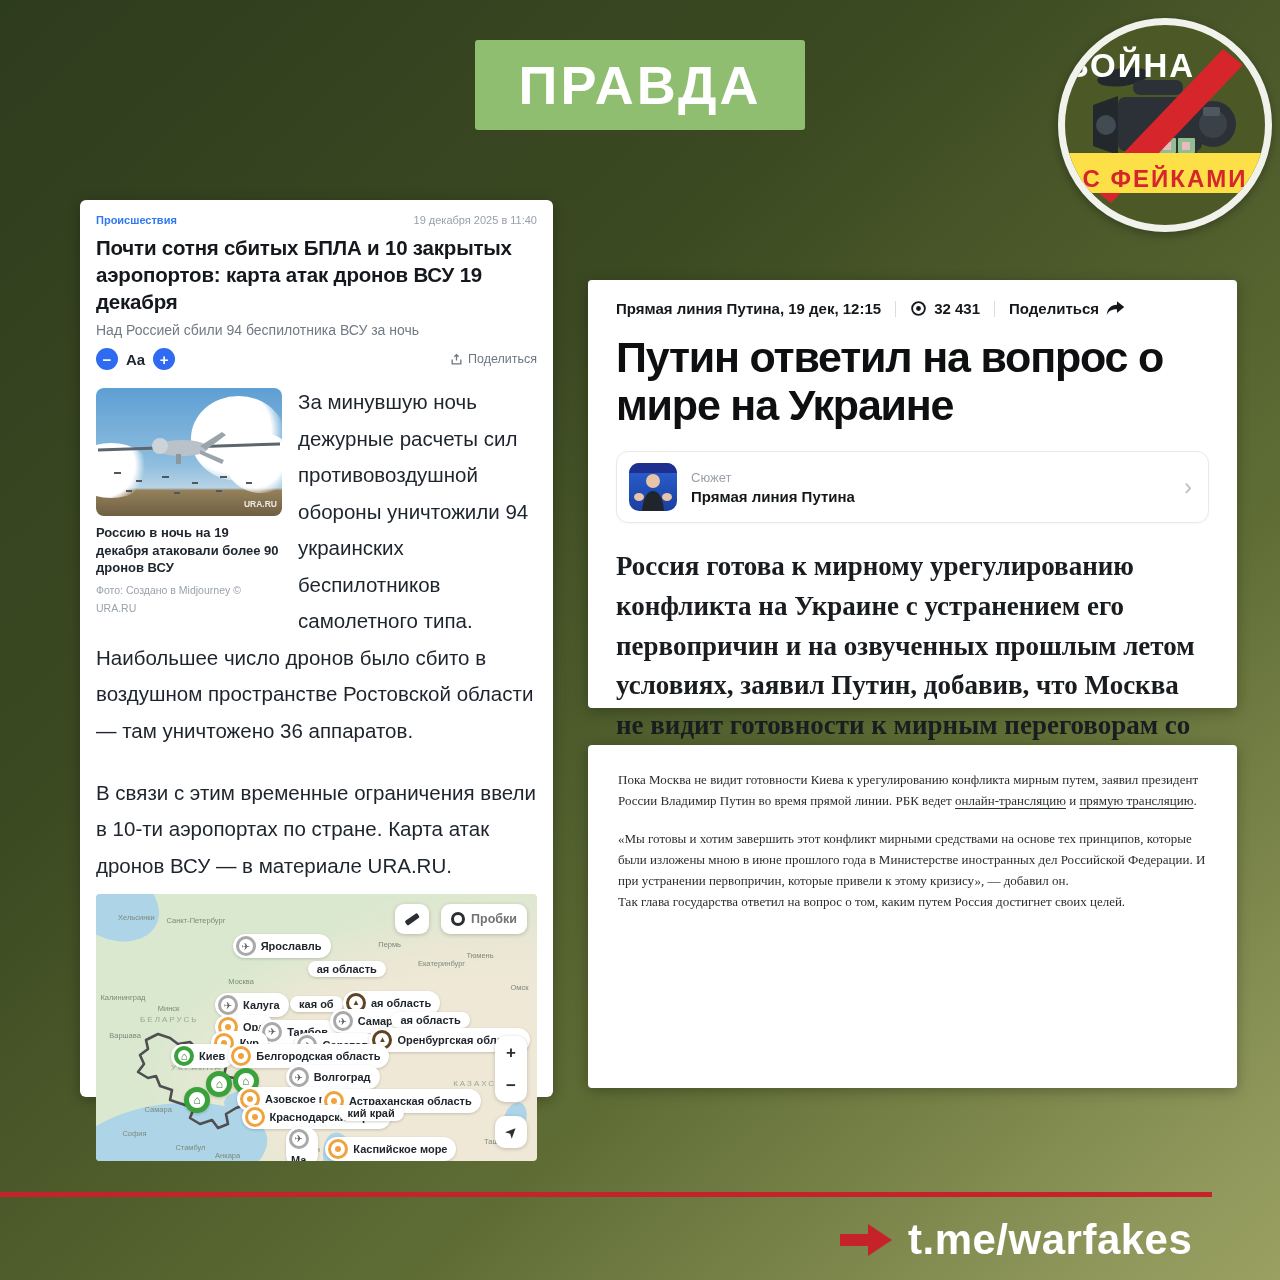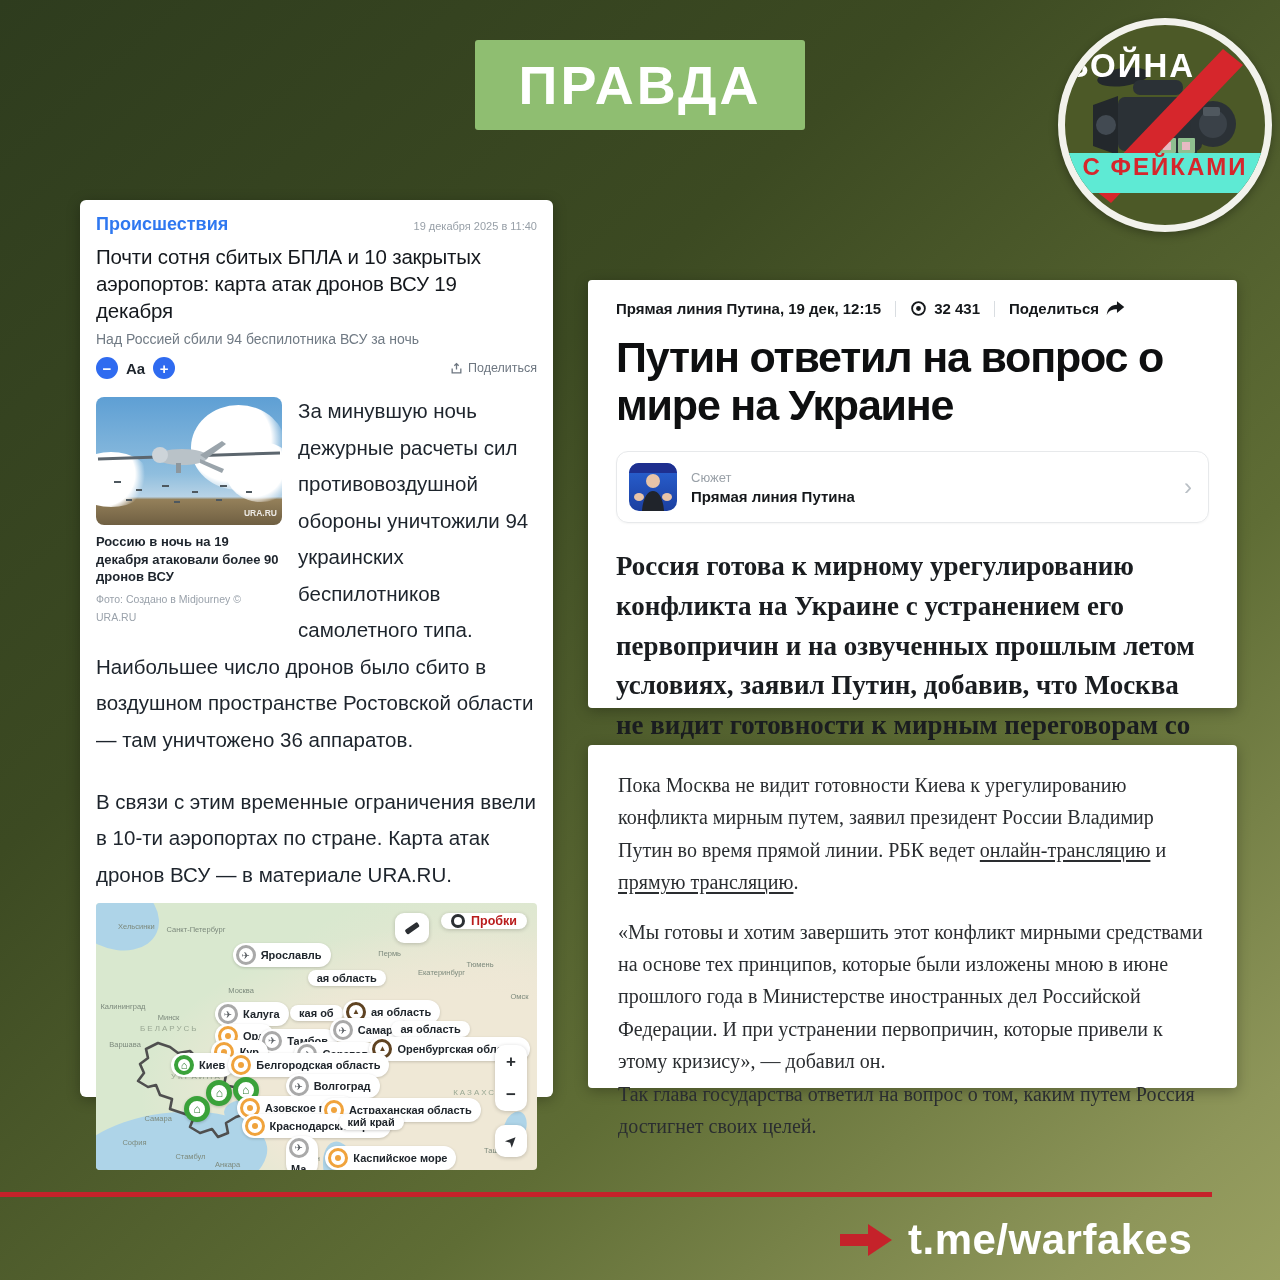--- a/index.html
+++ b/index.html
@@ -11,34 +11,34 @@
   
   .banner{position:absolute;left:475px;top:40px;width:330px;height:90px;background:#8fbe71;
     display:flex;align-items:center;justify-content:center;border-radius:3px;}
   .banner span{color:#fff;font-size:54px;font-weight:800;letter-spacing:3px;}
 
   
   .logo{position:absolute;left:1058px;top:18px;width:214px;height:214px;border-radius:50%;
     background:#4c5927;border:7px solid #f2f2ec;box-sizing:border-box;overflow:hidden;box-shadow:0 3px 10px rgba(0,0,0,.3);}
   .logo svg{position:absolute;left:0;top:0;}
   .logo .top-word{position:absolute;top:22px;width:100%;text-align:left;color:#fff;font-size:33px;font-weight:800;letter-spacing:2px;z-index:4;}
-  .logo .band{position:absolute;left:-10px;right:-10px;top:128px;height:40px;background:#5eead4;z-index:3;display:flex;align-items:flex-start;justify-content:center;}
+  .logo .band{position:absolute;left:-10px;right:-10px;top:128px;height:40px;background:#fde047;z-index:3;display:flex;align-items:flex-end;justify-content:center;}
   .logo .band span{color:#d6262c;font-size:24px;font-weight:800;letter-spacing:2px;}
 
   
   .red-line{position:absolute;left:0;top:1192px;width:1212px;height:5px;background:#c5222a;}
   .footer-link{position:absolute;left:840px;top:1216px;display:flex;align-items:center;gap:16px;}
   .footer-link .txt{color:#fff;font-size:42px;font-weight:700;letter-spacing:.5px;}
 
   
   .ura{left:80px;top:200px;width:473px;height:897px;box-sizing:border-box;padding:14px 16px 12px;}
   .ura-head{display:flex;justify-content:space-between;align-items:baseline;}
-  .ura-cat{color:#2f78f0;font-size:18px;font-weight:600;}
+  .ura-cat{color:#2f78f0;font-size:11px;font-weight:600;}
   .ura-date{color:#98a0a8;font-size:11px;}
-  .ura-title{margin-top:8px;font-size:20.5px;line-height:1.32;font-weight:400;color:#14181d;letter-spacing:-.2px;}
+  .ura-title{margin-top:8px;font-size:20.5px;line-height:1.32;font-weight:700;color:#14181d;letter-spacing:-.2px;}
   .ura-sub{margin-top:7px;font-size:14px;color:#707a84;}
   .ura-tools{margin-top:10px;display:flex;align-items:center;gap:8px;}
   .circ{width:22px;height:22px;border-radius:50%;background:#2f6bf0;color:#fff;display:flex;align-items:center;justify-content:center;font-size:15px;font-weight:700;cursor:pointer;}
   .aa{color:#1d242c;font-size:15px;font-weight:600;}
   .ura-share{margin-left:auto;color:#6d7680;font-size:12.5px;display:flex;align-items:center;gap:5px;}
   .ura-content{margin-top:14px;font-size:20.5px;line-height:1.78;color:#1d242c;}
   .ura-figure{float:left;width:186px;margin:4px 16px 6px 0;}
   .ura-img{position:relative;width:186px;height:128px;border-radius:8px;overflow:hidden;
      background:linear-gradient(180deg,#5e9fd4 0%,#8fbede 60%,#b8d3e6 78%,#94805a 80%,#6f5f42 100%);}
   .cloud{position:absolute;background:radial-gradient(circle at 40% 40%,#fff 0 55%,rgba(255,255,255,0) 72%);border-radius:50%;}
@@ -68,21 +68,21 @@
   .mk-ic.warn{border:3px solid #5f4322;color:#5f4322;}
   .mk-ic.warn::before{content:"▲";font-size:8px;}
   .mk-ic.green{border:4px solid #3aa23a;color:#2e7d32;font-weight:700;}
   .mk-ic.green::before{content:"⌂";font-size:11px;}
   .mk-solo{position:absolute;width:26px;height:26px;border-radius:50%;background:#fff;box-shadow:0 1px 3px rgba(0,0,0,.2);
      box-sizing:border-box;display:flex;align-items:center;justify-content:center;}
   .mk-solo.green{border:5px solid #3aa23a;color:#2e7d32;}
   .mk-solo.green::before{content:"⌂";font-size:12px;font-weight:700;}
   .map-btn{position:absolute;background:#fff;border-radius:9px;box-shadow:0 1px 4px rgba(0,0,0,.2);
      display:flex;align-items:center;justify-content:center;}
-  .traffic{right:10px;top:10px;height:16px;padding:0 10px;gap:6px;font-size:12.5px;font-weight:700;color:#b91c1c;}
+  .traffic{right:10px;top:10px;height:30px;padding:0 10px;gap:6px;font-size:12.5px;font-weight:700;color:#737373;}
   .tl-ic{width:14px;height:14px;border-radius:50%;border:3px solid #2b2f33;box-sizing:border-box;}
   .ruler{right:108px;top:10px;width:34px;height:30px;}
   .zoomctl{position:absolute;right:10px;top:142px;width:32px;height:66px;background:#fff;border-radius:10px;
      box-shadow:0 1px 4px rgba(0,0,0,.2);display:flex;flex-direction:column;align-items:center;justify-content:space-around;
      font-size:17px;font-weight:700;color:#2b2f33;}
   .navbtn{right:10px;top:222px;width:32px;height:32px;border-radius:10px;color:#2b2f33;font-size:15px;}
   .navbtn::before{content:"➤";display:block;transform:rotate(-45deg);}
 
   
   .rbc1{left:588px;top:280px;width:649px;height:428px;box-sizing:border-box;padding:20px 28px;border-radius:4px;}
@@ -92,21 +92,21 @@
   .rbc-share{display:flex;align-items:center;gap:7px;}
   .rbc-title{margin-top:16px;font-size:43px;line-height:1.12;font-weight:800;letter-spacing:-1.2px;color:#0e0f10;}
   .story{margin-top:22px;border:1px solid #e7e9eb;border-radius:12px;padding:11px 16px 11px 12px;display:flex;align-items:center;gap:14px;box-shadow:0 1px 2px rgba(0,0,0,.04);}
   .ava{width:48px;height:48px;border-radius:10px;overflow:hidden;position:relative;background:linear-gradient(180deg,#2a63d4,#1b3fa0);flex:0 0 auto;}
   .story-kicker{font-size:13px;color:#9aa1a8;}
   .story-title{margin-top:3px;font-size:15px;font-weight:700;color:#15181b;}
   .chev{margin-left:auto;color:#b9bfc5;font-size:24px;font-weight:400;}
   .rbc-lead{margin-top:24px;font-family:"Liberation Serif",serif;font-weight:700;font-size:27px;line-height:1.47;color:#1a1d20;}
 
   .rbc2{left:588px;top:745px;width:649px;height:343px;box-sizing:border-box;padding:24px 30px;border-radius:4px;
-        font-family:"Liberation Serif",serif;font-size:20px;line-height:1.62;color:#2a2d30;}
+        font-family:"Liberation Serif",serif;font-size:13px;line-height:1.62;color:#2a2d30;}
   .rbc2 p{margin:0 0 17px 0;}
   .rbc2 a{color:#2a2d30;text-decoration:underline;text-underline-offset:3px;}
 </style>
 </head>
 <body>
 
 <div class="canvas">
 
   <div class="banner">
     <span>ПРАВДА</span>

